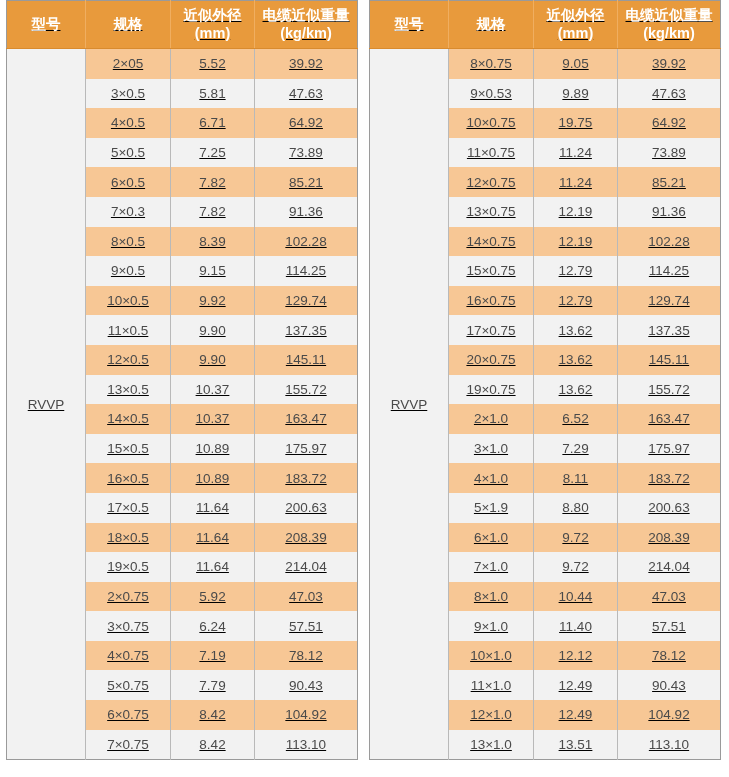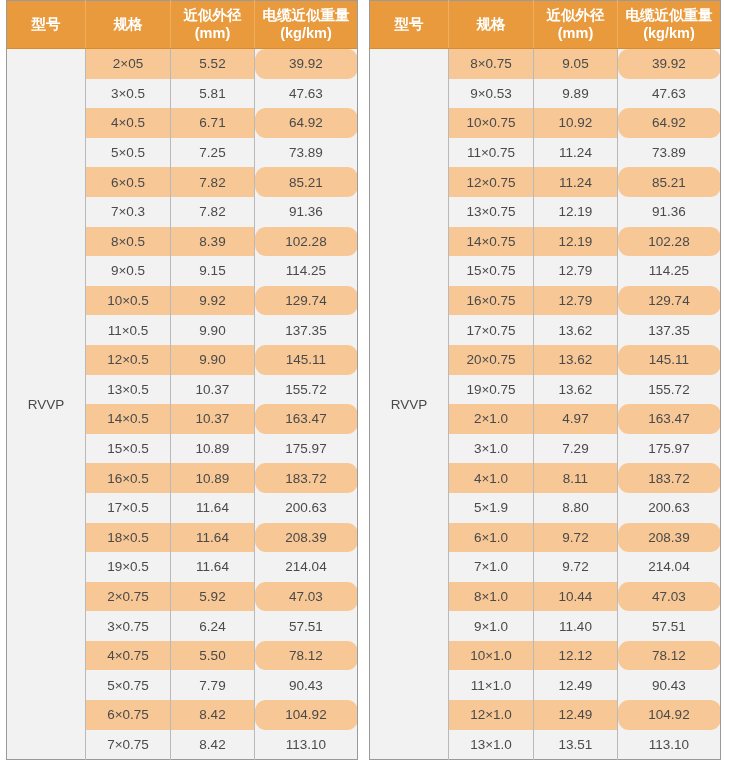--- a/index.html
+++ b/index.html
@@ -15,20 +15,21 @@
   }
   #spec-sheet {
     display: flex;
     width: 729px;
     height: 777px;
     box-sizing: border-box;
     align-items: flex-start;
   }
   .table-panel {
     box-sizing: border-box;
+    text-decoration: underline;
   }
   .table-panel.left  { margin-left: 6px; }
   .table-panel.right { margin-left: 11px; }
 
   table.spec-table {
     border-collapse: collapse;
     table-layout: fixed;
     border: 1px solid #9a9a9a;
     background: #f2f2f2;
   }
@@ -59,21 +60,21 @@
   tbody td {
     height: 29.6px;
     padding: 0 2px;
     text-align: center;
     vertical-align: middle;
     font-size: 13.5px;
     color: #4a4a4a;
     border-right: 1px solid #b9b9b9;
     white-space: nowrap;
   }
-  tbody td:last-child { border-right: none; border-radius: 11px; }
+  tbody td:last-child { border-right: none; }
 
   tbody tr.alt td { background: #f7c795; }
   tbody tr.base td { background: #f2f2f2; }
 
   td.model-cell {
     background: #f2f2f2 !important;
     font-size: 13.5px;
     color: #4a4a4a;
     border-right: 1px solid #b9b9b9;
     text-align: center;
@@ -203,21 +204,21 @@
             <td>5.92</td>
             <td>47.03</td>
           </tr>
           <tr class="base">
             <td>3×0.75</td>
             <td>6.24</td>
             <td>57.51</td>
           </tr>
           <tr class="alt">
             <td>4×0.75</td>
-            <td>5.50</td>
+            <td>7.19</td>
             <td>78.12</td>
           </tr>
           <tr class="base">
             <td>5×0.75</td>
             <td>7.79</td>
             <td>90.43</td>
           </tr>
           <tr class="alt">
             <td>6×0.75</td>
             <td>8.42</td>
@@ -261,21 +262,21 @@
             <td>9.05</td>
             <td>39.92</td>
           </tr>
           <tr class="base">
             <td>9×0.53</td>
             <td>9.89</td>
             <td>47.63</td>
           </tr>
           <tr class="alt">
             <td>10×0.75</td>
-            <td>10.92</td>
+            <td>19.75</td>
             <td>64.92</td>
           </tr>
           <tr class="base">
             <td>11×0.75</td>
             <td>11.24</td>
             <td>73.89</td>
           </tr>
           <tr class="alt">
             <td>12×0.75</td>
             <td>11.24</td>
@@ -311,21 +312,21 @@
             <td>13.62</td>
             <td>145.11</td>
           </tr>
           <tr class="base">
             <td>19×0.75</td>
             <td>13.62</td>
             <td>155.72</td>
           </tr>
           <tr class="alt">
             <td>2×1.0</td>
-            <td>4.97</td>
+            <td>6.52</td>
             <td>163.47</td>
           </tr>
           <tr class="base">
             <td>3×1.0</td>
             <td>7.29</td>
             <td>175.97</td>
           </tr>
           <tr class="alt">
             <td>4×1.0</td>
             <td>8.11</td>

